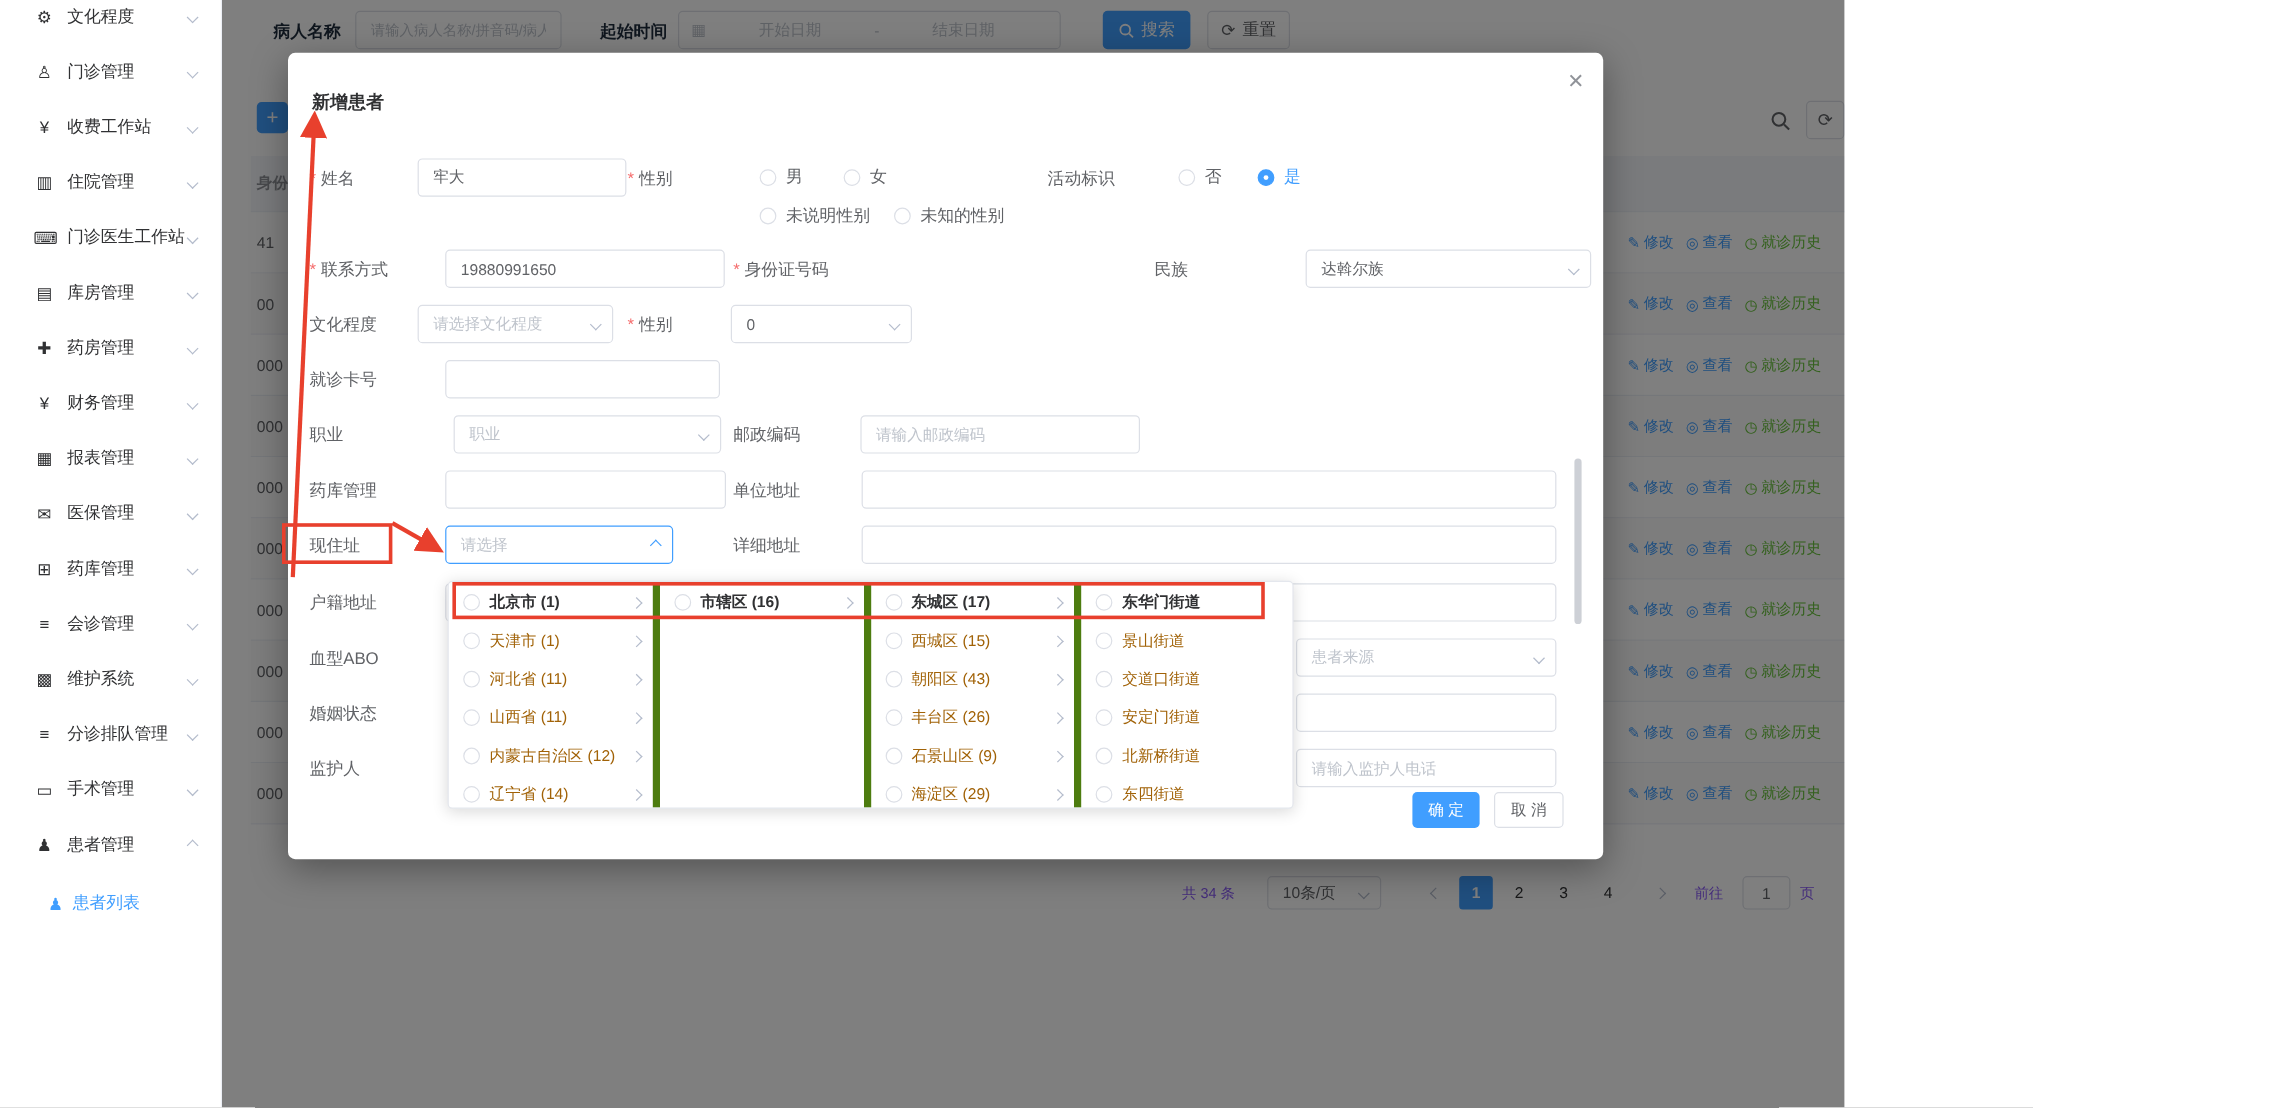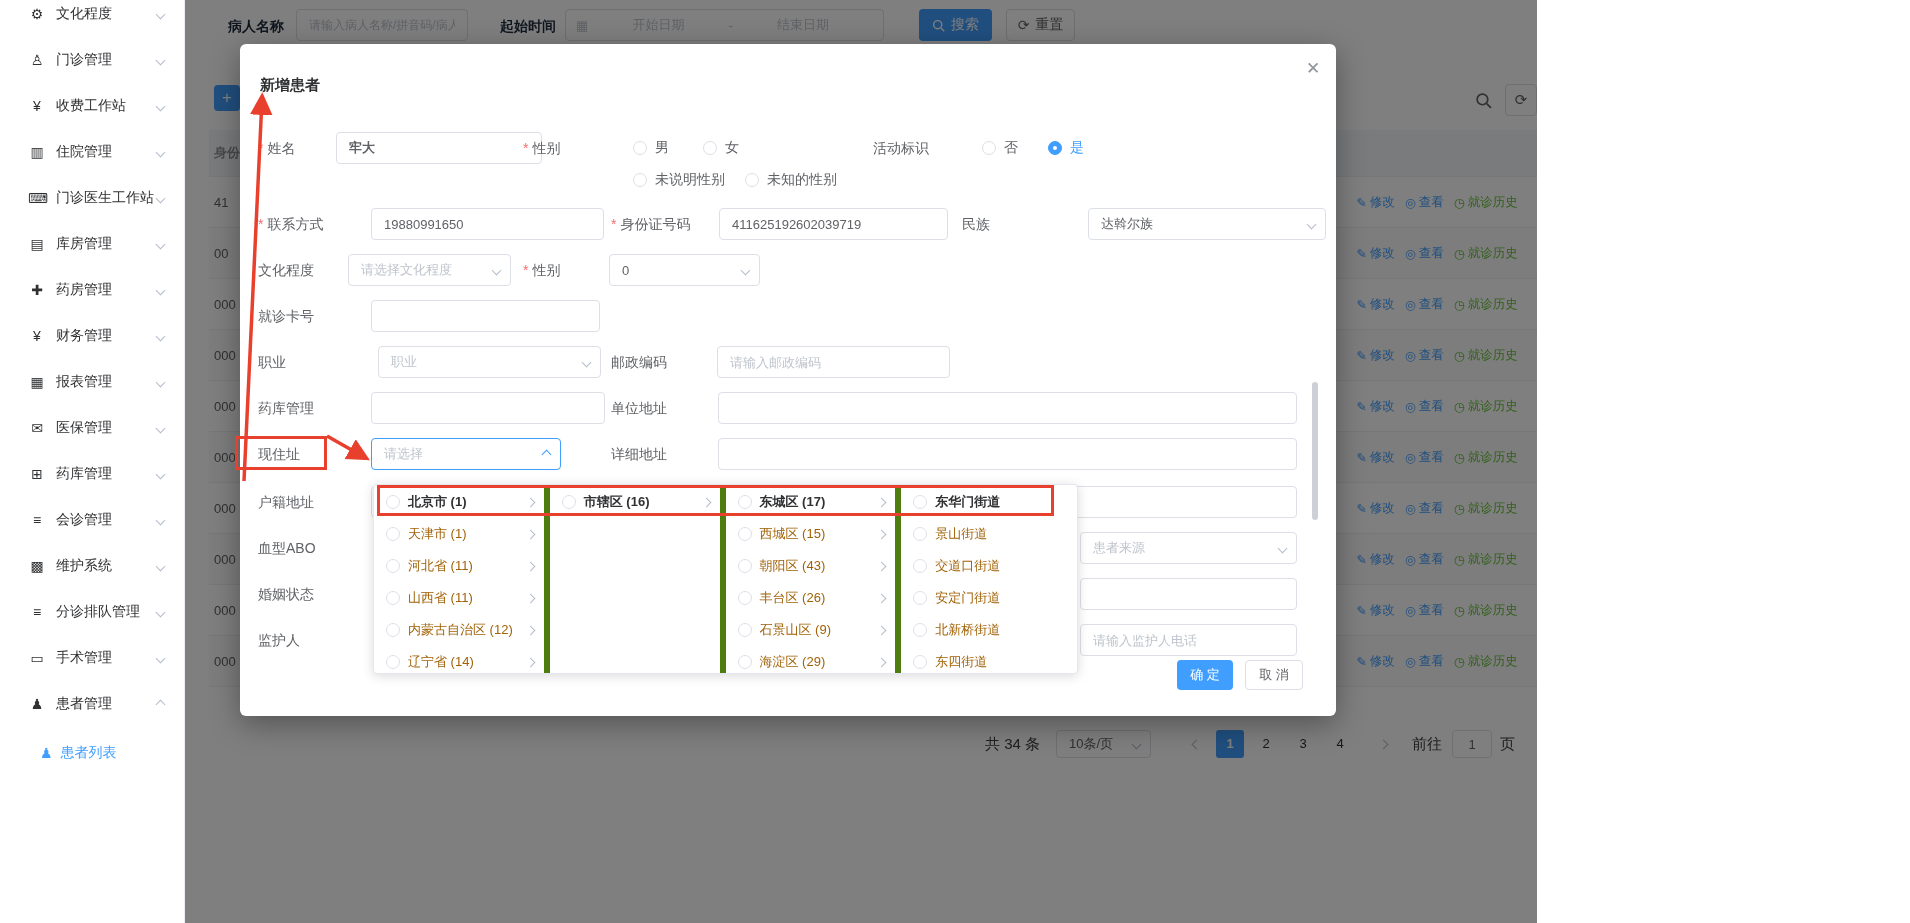--- a/index.html
+++ b/index.html
@@ -31,21 +31,21 @@
   .daterange{position:absolute;display:flex;align-items:center;height:32px;border:1px solid #dcdfe6;border-radius:4px;background:#fff;font-size:13px;padding:0 10px}
   .daterange .dph{flex:1;text-align:center;color:#bfc4cc}
   .thead{position:absolute;background:#f5f7fa;border-bottom:1px solid #ebeef5}
   .thead .hcell{position:absolute;top:0;height:100%;display:flex;align-items:center;font-size:13px;color:#909399;font-weight:700}
   .trow{position:absolute;background:#fff;border-bottom:1px solid #ebeef5}
   .trow.alt{background:#fafafa}
   .trow .idtx{position:absolute;left:5px;top:0;height:100%;display:flex;align-items:center;font-size:13px;color:#606266}
   .acts{position:absolute;left:1128px;top:0;width:200px;height:100%;display:flex;align-items:center;justify-content:center;gap:10px}
   .alink{display:inline-flex;align-items:center;gap:3px;font-size:12.5px;color:#409eff;cursor:pointer;white-space:nowrap}
   .alink.green{color:#67c23a}
-  .pgtx{position:absolute;height:28px;line-height:28px;font-size:15px;color:#404040;white-space:nowrap}
+  .pgtx{position:absolute;height:28px;line-height:28px;font-size:12px;color:#8b5cf6;white-space:nowrap}
   .pchip{position:absolute;width:28px;height:28px;line-height:28px;text-align:center;font-size:13px;color:#303133;border-radius:3px;cursor:pointer}
   .pchip.on{background:#409eff;color:#fff;font-weight:700}
   .parr{position:absolute;width:16px;height:28px;display:flex;align-items:center;justify-content:center;cursor:pointer}
   
   .overlay{position:absolute;left:185px;top:0;width:1352px;height:923px;background:rgba(0,0,0,.5);z-index:10}
   .modal{position:absolute;left:240px;top:44px;width:1096px;height:672px;background:#fff;border-radius:6px;box-shadow:0 8px 30px rgba(0,0,0,.35);z-index:20}
   .mtitle{position:absolute;left:20px;top:32px;font-size:15px;font-weight:700;color:#303133}
   .mclose{position:absolute;left:1066px;top:14px;font-size:17px;color:#909399;cursor:pointer}
   .mlbl{position:absolute;height:32px;line-height:32px;font-size:14px;color:#606266;white-space:nowrap}
   .req{color:#f56c6c;margin-right:4px}
@@ -391,21 +391,21 @@
     <div class="pgtx" style="left:1315px;top:730px">页</div>
   </main>
 
   <div class="overlay"></div>
 
   <section class="modal">
     <div class="mtitle">新增患者</div>
     <div class="mclose">✕</div>
 
     <div class="mlbl" style="left:18px;top:88px"><span class="req">*</span><span>姓名</span></div>
-    <input class="inp" style="left: 96px; top: 88px; width: 206px; font-weight: bold;" value="牢大">
+    <input class="inp" style="left: 108px; top: 88px; width: 174px;" value="牢大">
     <div class="mlbl" style="left:283px;top:88px"><span class="req">*</span><span>性别</span></div>
     <div class="rd" style="left:393px;top:88px">
         <span class="c"></span>
         <span>男</span>
       </div>
     <div class="rd" style="left:463px;top:88px">
         <span class="c"></span>
         <span>女</span>
       </div>
     <div class="mlbl" style="left:633px;top:88px">活动标识</div>
@@ -422,21 +422,20 @@
         <span>未说明性别</span>
       </div>
     <div class="rd" style="left:505px;top:120px">
         <span class="c"></span>
         <span>未知的性别</span>
       </div>
 
     <div class="mlbl" style="left:18px;top:164px"><span class="req">*</span><span>联系方式</span></div>
     <input class="inp" style="left: 131px; top: 164px; width: 233px;" value="19880991650">
     <div class="mlbl" style="left:371px;top:164px"><span class="req">*</span><span>身份证号码</span></div>
-    <input class="inp" style="left: 479px; top: 164px; width: 229px;" value="411625192602039719">
     <div class="mlbl" style="left:722px;top:164px">民族</div>
     <div class="inp sel" style="left:848px;top:164px;width:238px">
         <span class="tx">达斡尔族</span>
         <span class="chv d"></span>
       </div>
 
     <div class="mlbl" style="left:18px;top:210px">文化程度</div>
     <div class="inp sel" style="left:108px;top:210px;width:163px">
         <span class="tx ph">请选择文化程度</span>
         <span class="chv d"></span>

